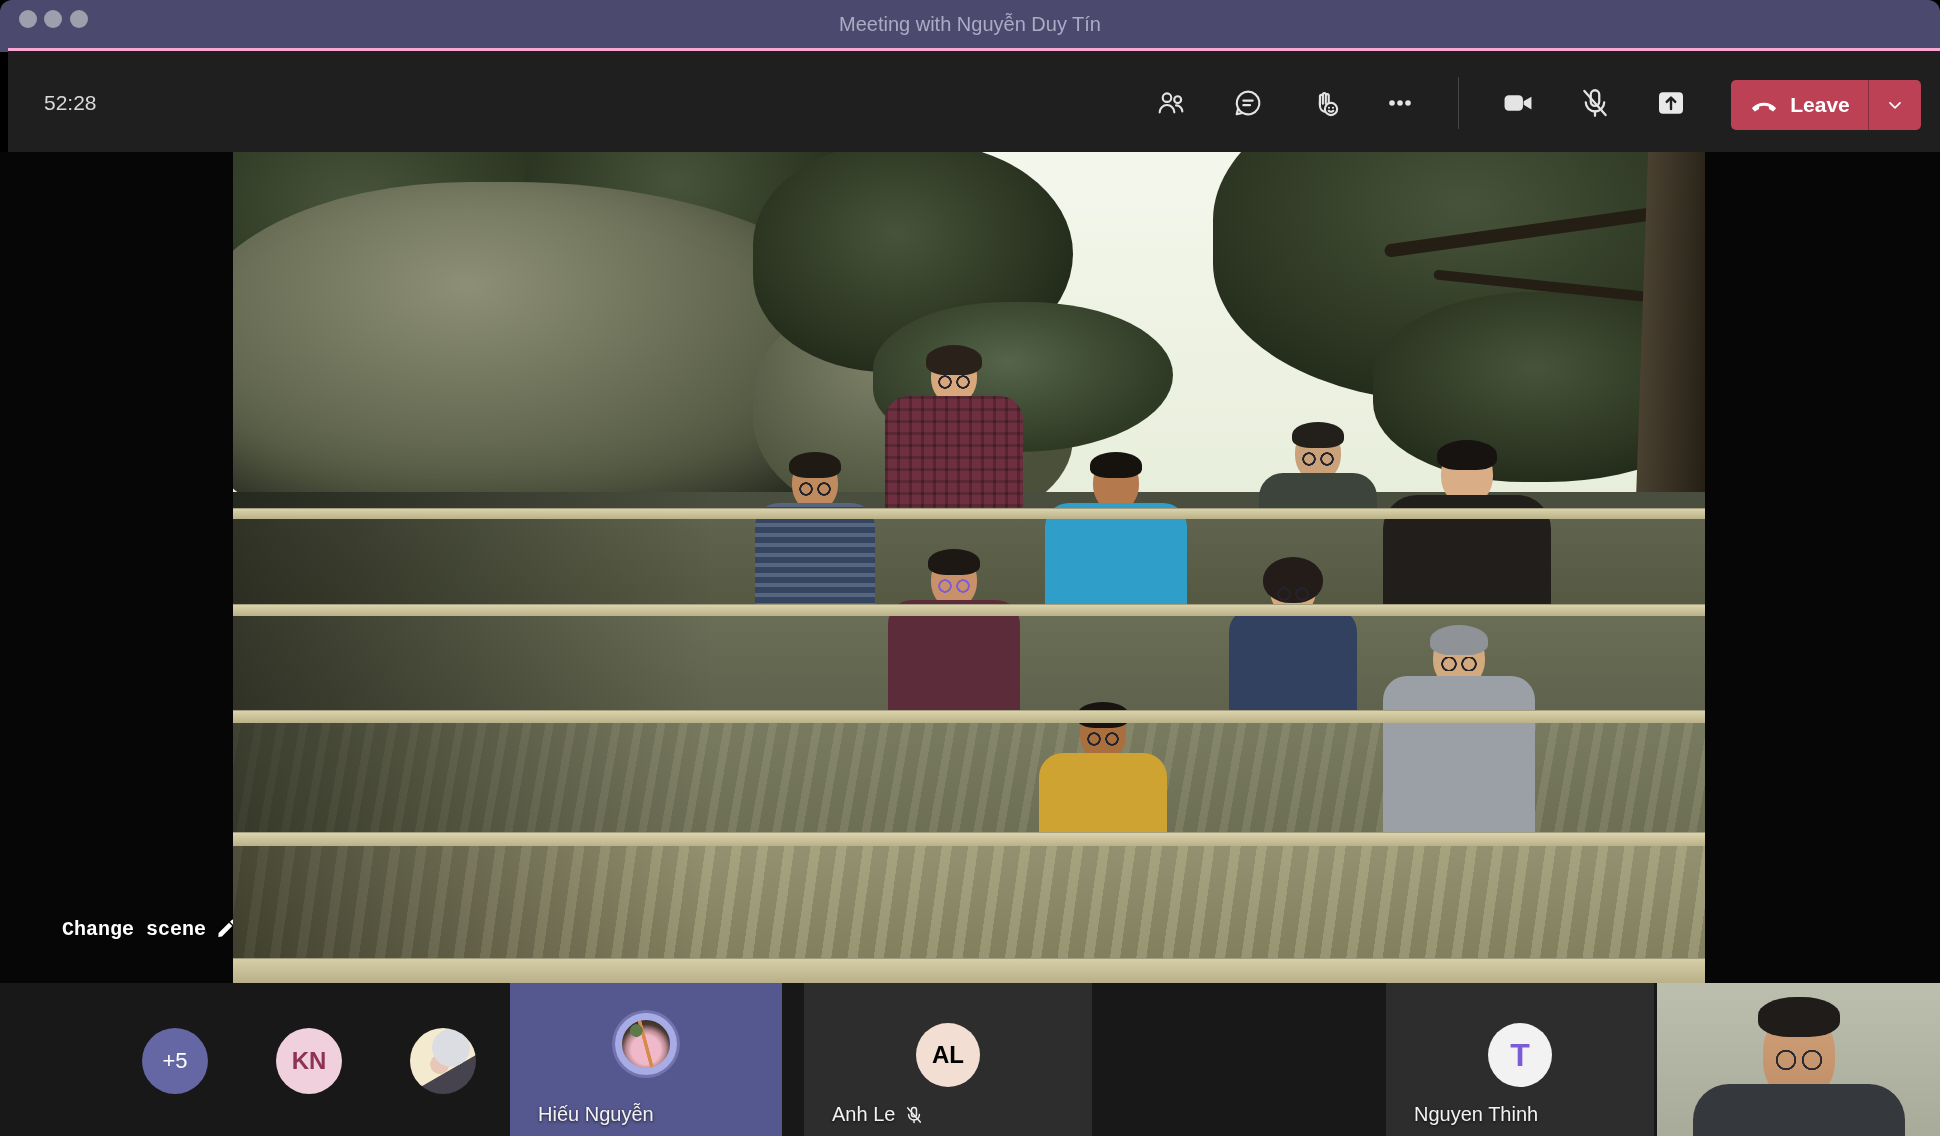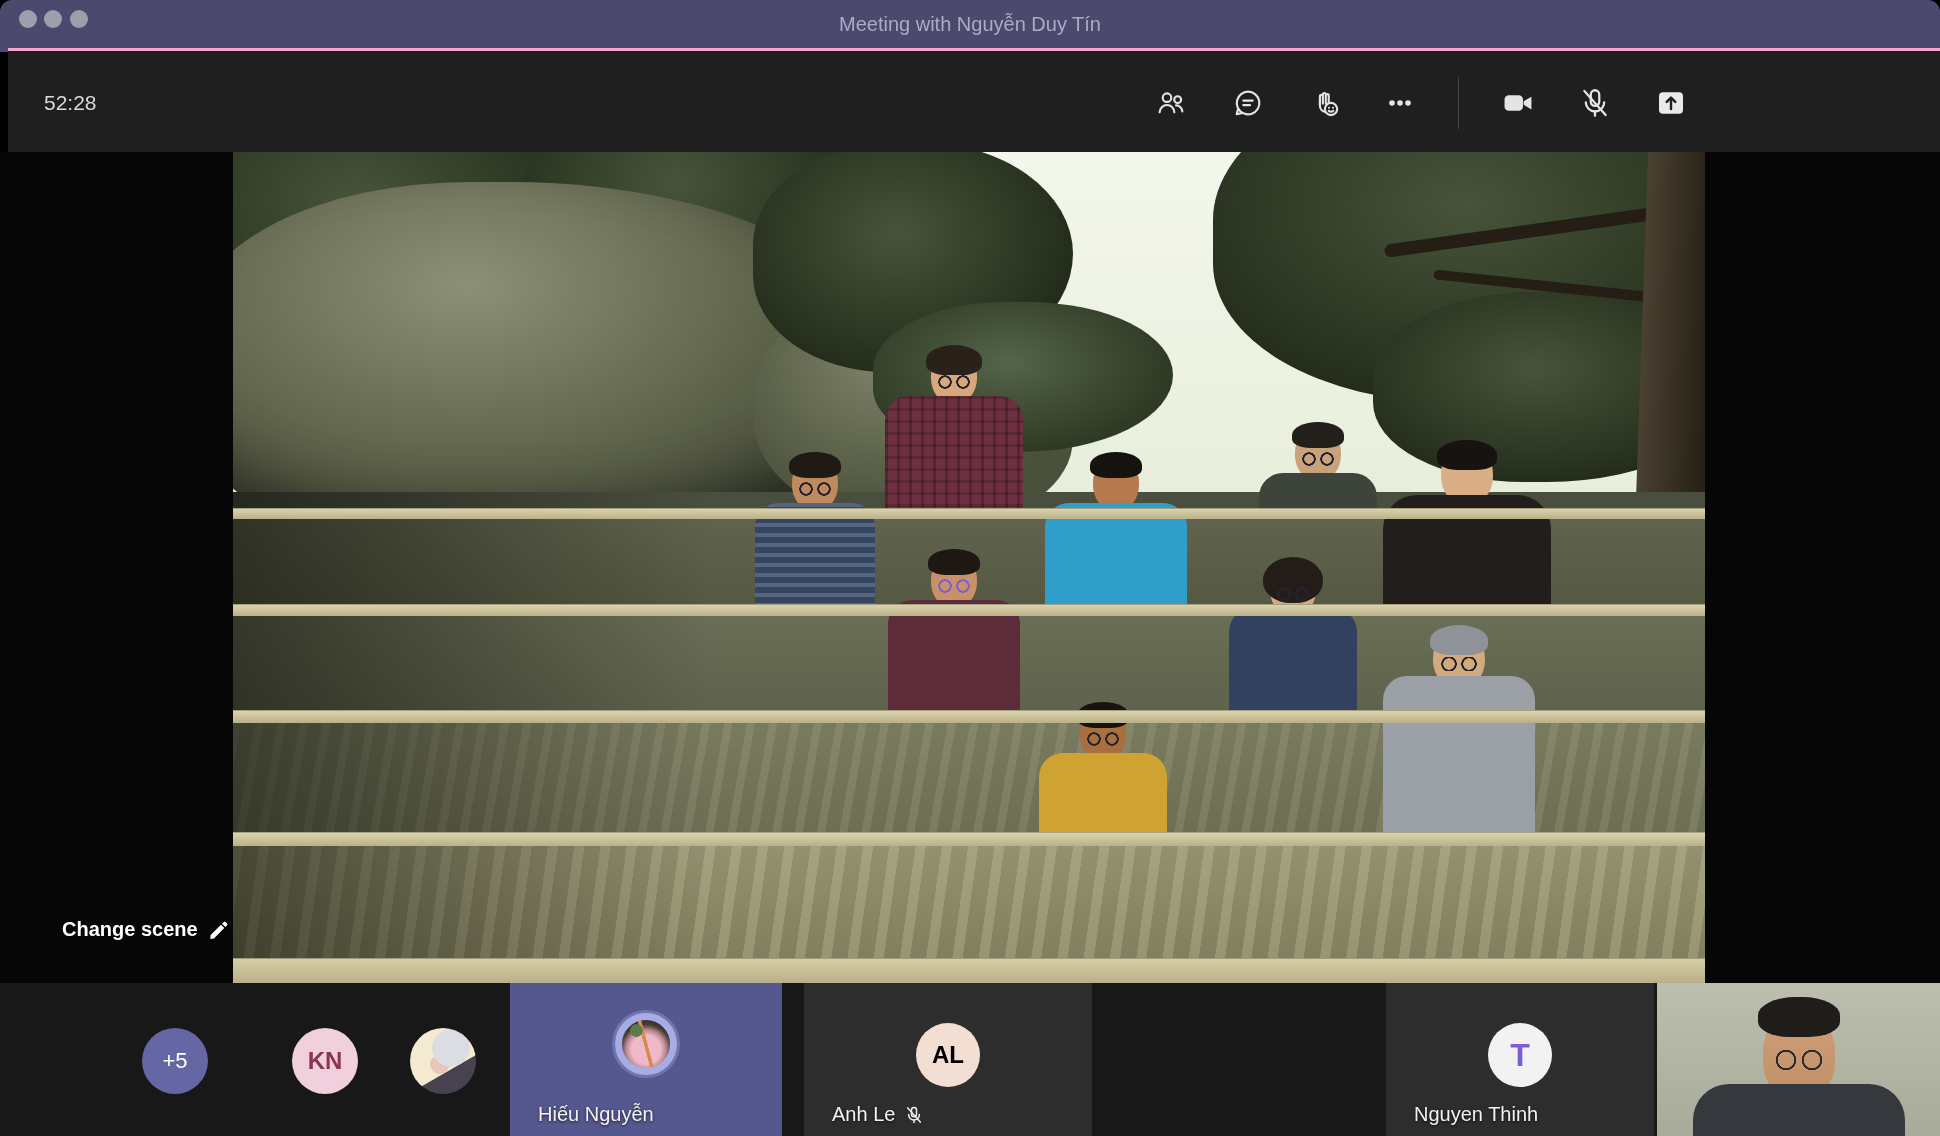--- a/index.html
+++ b/index.html
@@ -33,23 +33,23 @@
   .leave-split { position:absolute; left:1723px; top:29px; height:50px; display:flex;
                  border-radius:5px; overflow:hidden; }
   .leave-main { width:137px; height:50px; background:#bc4154; color:#fff; border:none;
                 display:flex; align-items:center; justify-content:center; gap:11px;
                 font-size:21px; font-weight:600; font-family:inherit; cursor:pointer; }
   .leave-chevron { width:53px; height:50px; background:#bc4154; border:none; cursor:pointer;
                    border-left:1px solid rgba(0,0,0,.28); display:flex; align-items:center; justify-content:center; }
 
   
   .stage { position:absolute; top:152px; left:0; width:1940px; height:831px; background:#060606; }
-  .change-scene { position:absolute; left:62px; top:766px; display:flex; align-items:flex-end; gap:10px;
+  .change-scene { position:absolute; left:62px; top:766px; display:flex; align-items:flex-start; gap:10px;
                   color:#fff; font-size:20px; font-weight:700; cursor:pointer; background:none; border:none;
-                  font-family:Liberation Sans, sans-serif; }
+                  font-family:Liberation Mono, monospace; }
 
   .scene { position:absolute; left:233px; top:0; width:1472px; height:831px; overflow:hidden;
            background:linear-gradient(180deg,#f4f7ec 0%,#e7edda 45%,#dde3cd 100%); }
   .scene > div { position:absolute; }
 
   .tree { border-radius:48% 52% 55% 45%;
           background:radial-gradient(ellipse at 45% 40%, #47543a 0%, #2c3622 55%, #1d2515 85%); }
   .t1{left:-70px; top:-60px; width:430px; height:270px;}
   .t2{left:290px; top:-70px; width:340px; height:250px;}
   .t3{left:520px; top:-10px; width:320px; height:230px;}
@@ -122,21 +122,21 @@
   .p8 .p-glasses{width:50px;top:29px;background:
        radial-gradient(circle at 15px 7px, rgba(0,0,0,0) 5.5px, #23232e 6px 7.5px, rgba(0,0,0,0) 8px),
        radial-gradient(circle at 35px 7px, rgba(0,0,0,0) 5.5px, #23232e 6px 7.5px, rgba(0,0,0,0) 8px);}
   .p9{left:806px;top:553px;width:128px;height:141px;--skin:#a96f3f;--hair:#181310;--shirt:#cfa332;}
 
   
   .filmstrip { position:absolute; top:983px; left:0; width:1940px; height:153px; background:#181818; }
   .circle-sm { position:absolute; top:45px; width:66px; height:66px; border-radius:50%;
                display:flex; align-items:center; justify-content:center; font-size:22px; cursor:pointer; }
   .c-overflow{left:142px; background:#6567a5; color:#fff;}
-  .c-kn{left:292px; background:#f1d0dd; color:#8e3352; font-weight:700; font-size:24px;}
+  .c-kn{left:276px; background:#f1d0dd; color:#8e3352; font-weight:700; font-size:24px;}
   .c-anime{left:410px;
     background:
       radial-gradient(circle at 62% 30%, #dcdde2 0 30%, rgba(0,0,0,0) 31%),
       radial-gradient(circle at 45% 55%, #e8c6b8 0 18%, rgba(0,0,0,0) 19%),
       linear-gradient(150deg, #f4ead0 0 62%, #46424e 63%);}
 
   .tile { position:absolute; top:0; height:153px; background:#2d2d2d; cursor:pointer; overflow:hidden; }
   .tile-hieu{left:510px; width:272px; background:#55578f;}
   .tile-anh{left:804px; width:288px;}
   .tile-tien{left:1096px; width:286px;}
@@ -243,20 +243,33 @@
       </svg>
     </button>
 
     <button class="tbtn btn-share">
       <svg width="32" height="32" viewBox="0 0 24 24">
         <rect x="3" y="4" width="18" height="16" rx="3" fill="#e9e9e9"></rect>
         <path d="M12 16.5 V8 M8.8 11.2 L12 7.9 L15.2 11.2" stroke="#1f1f1f" stroke-width="1.8" fill="none" stroke-linecap="round" stroke-linejoin="round"></path>
       </svg>
     </button>
 
+    <div class="leave-split">
+      <button class="leave-main">
+        <svg width="30" height="20" viewBox="0 0 32 20">
+          <path d="M3 13.5 C9 5.5 23 5.5 29 13.5 L25.8 17 C24.3 15.8 23.2 15.1 21.5 14.4 L21 11.6 C17.8 10.5 14.2 10.5 11 11.6 L10.5 14.4 C8.8 15.1 7.7 15.8 6.2 17 Z" fill="#fff"></path>
+        </svg>
+        <span>Leave</span>
+      </button>
+      <button class="leave-chevron">
+        <svg width="20" height="20" viewBox="0 0 24 24">
+          <path d="M6 9.5 l6 6 6 -6" stroke="#fff" stroke-width="2" fill="none" stroke-linecap="round" stroke-linejoin="round"></path>
+        </svg>
+      </button>
+    </div>
   </div>
 
   <div class="stage">
     <div class="scene">
       <div class="tree t1"></div>
       <div class="tree t2"></div>
       <div class="rock"></div>
       <div class="rock2"></div>
       <div class="tree t3"></div>
       <div class="tree t4"></div>

